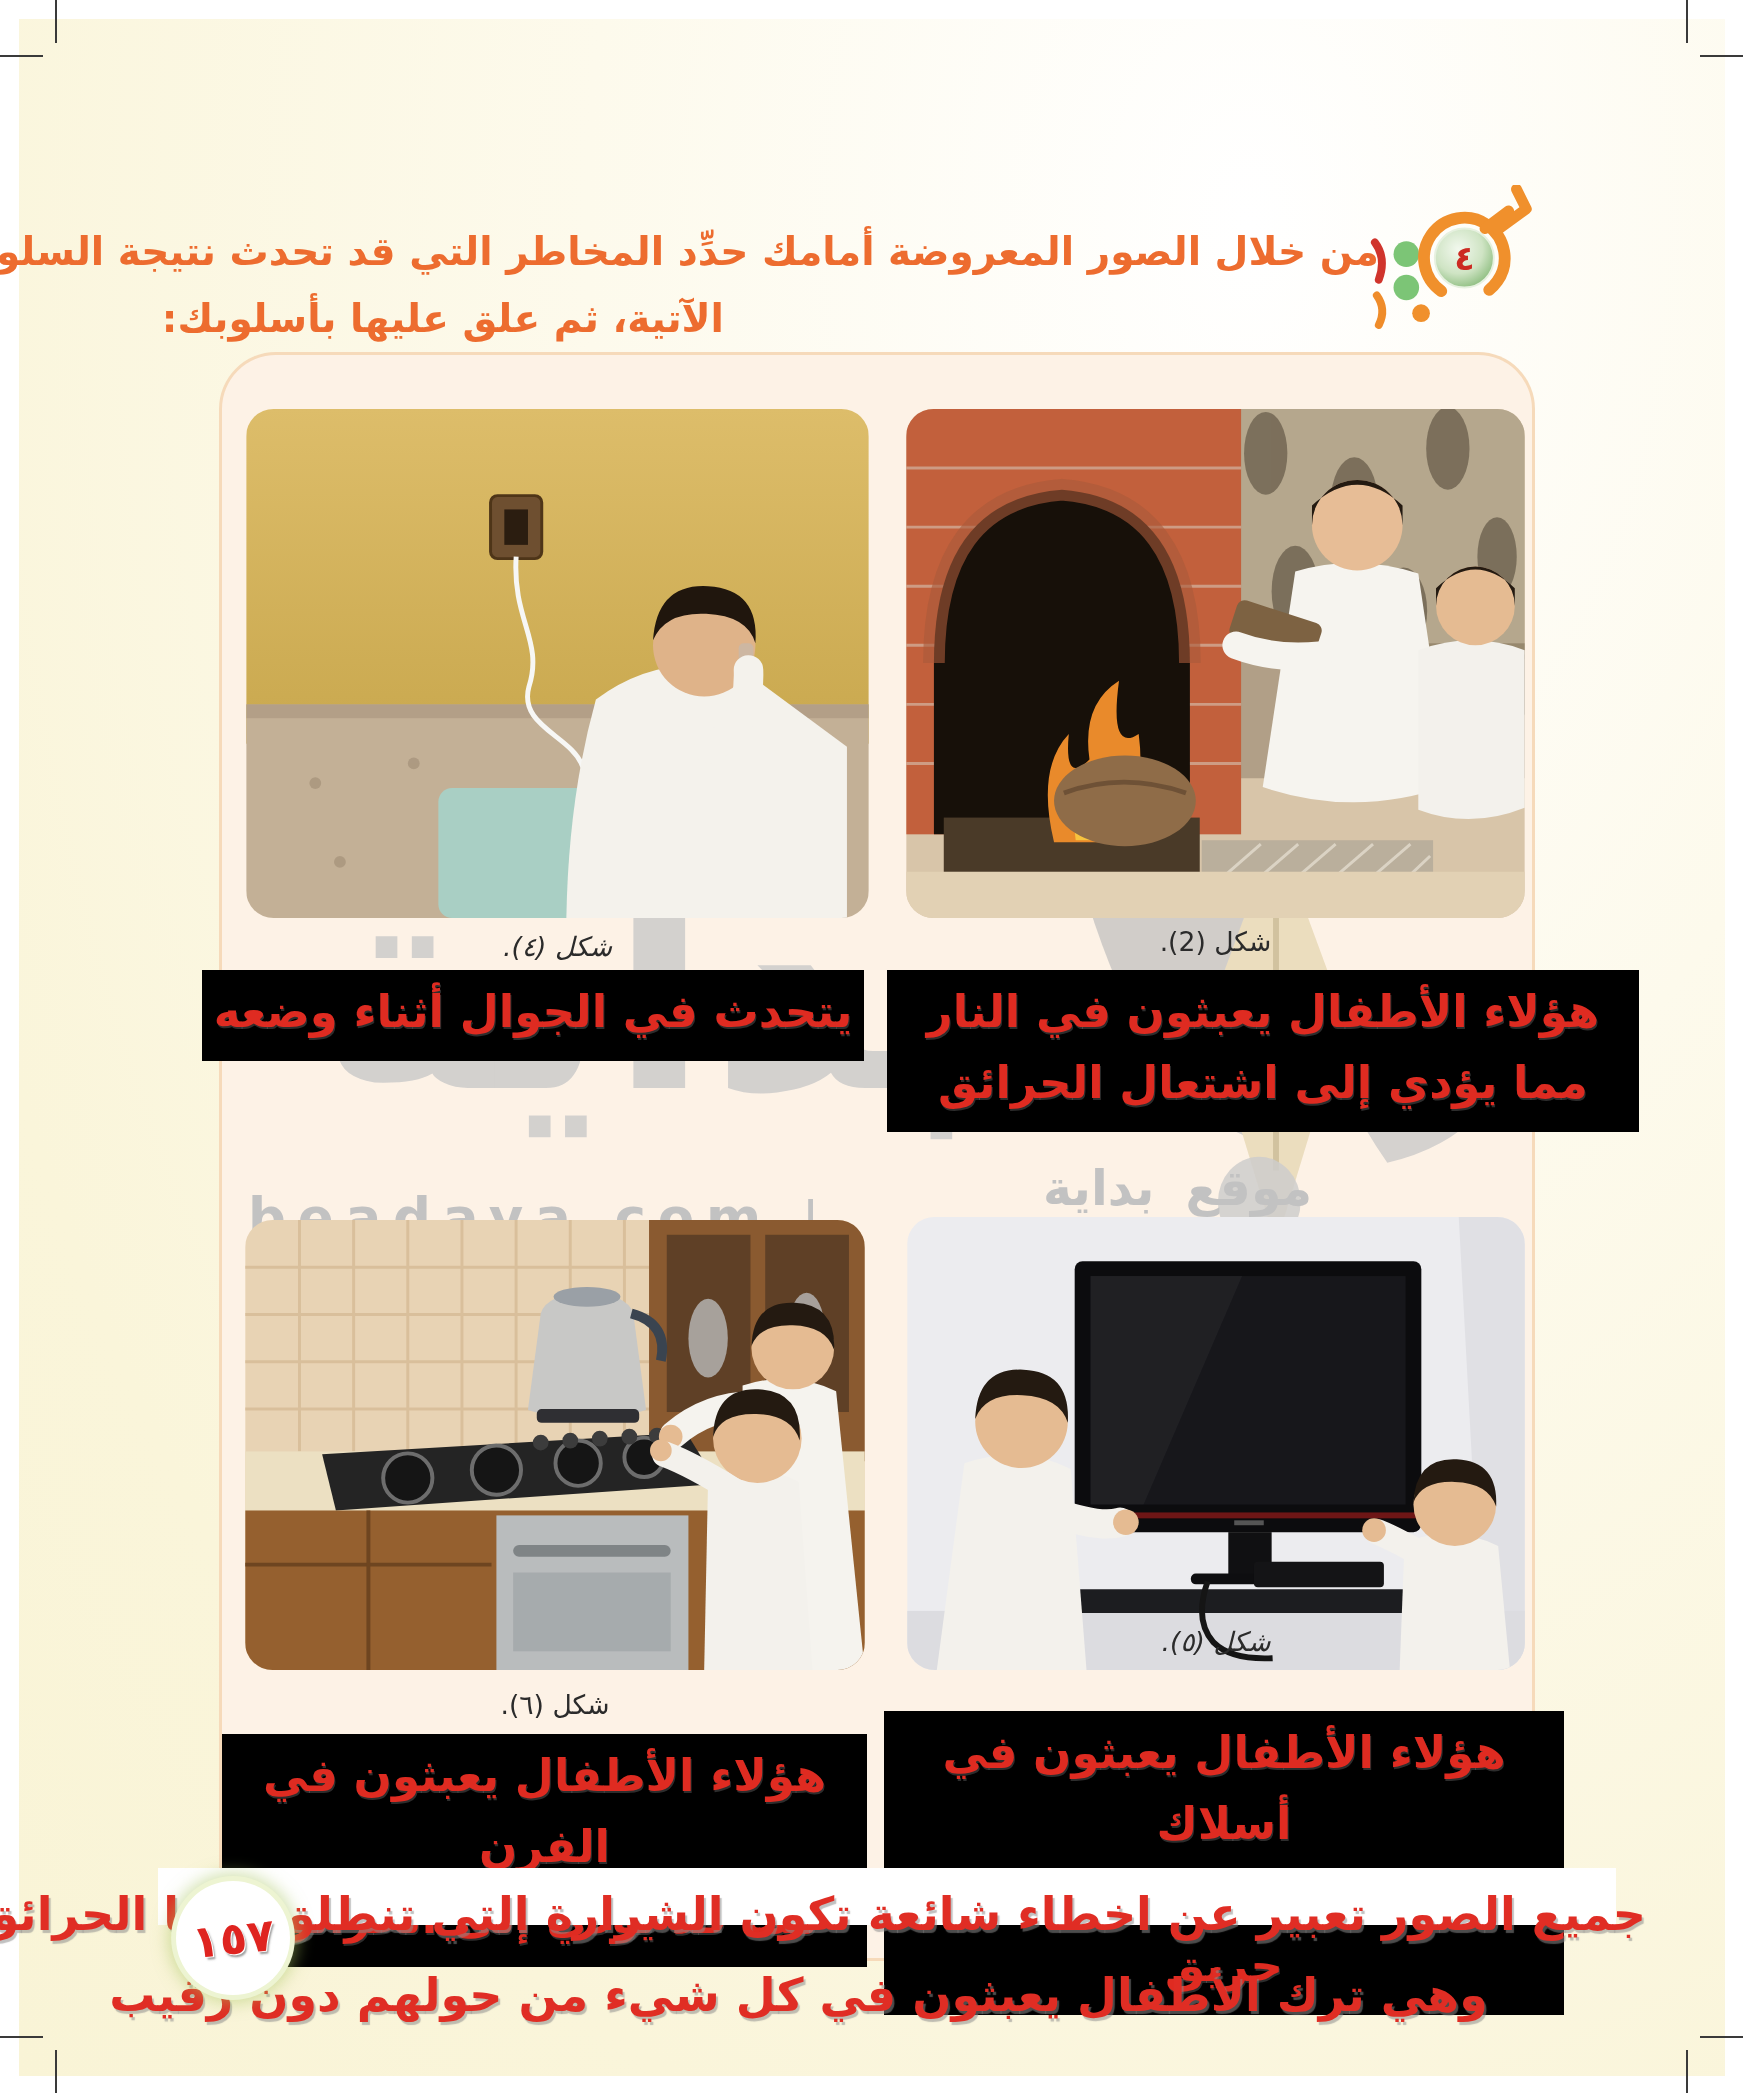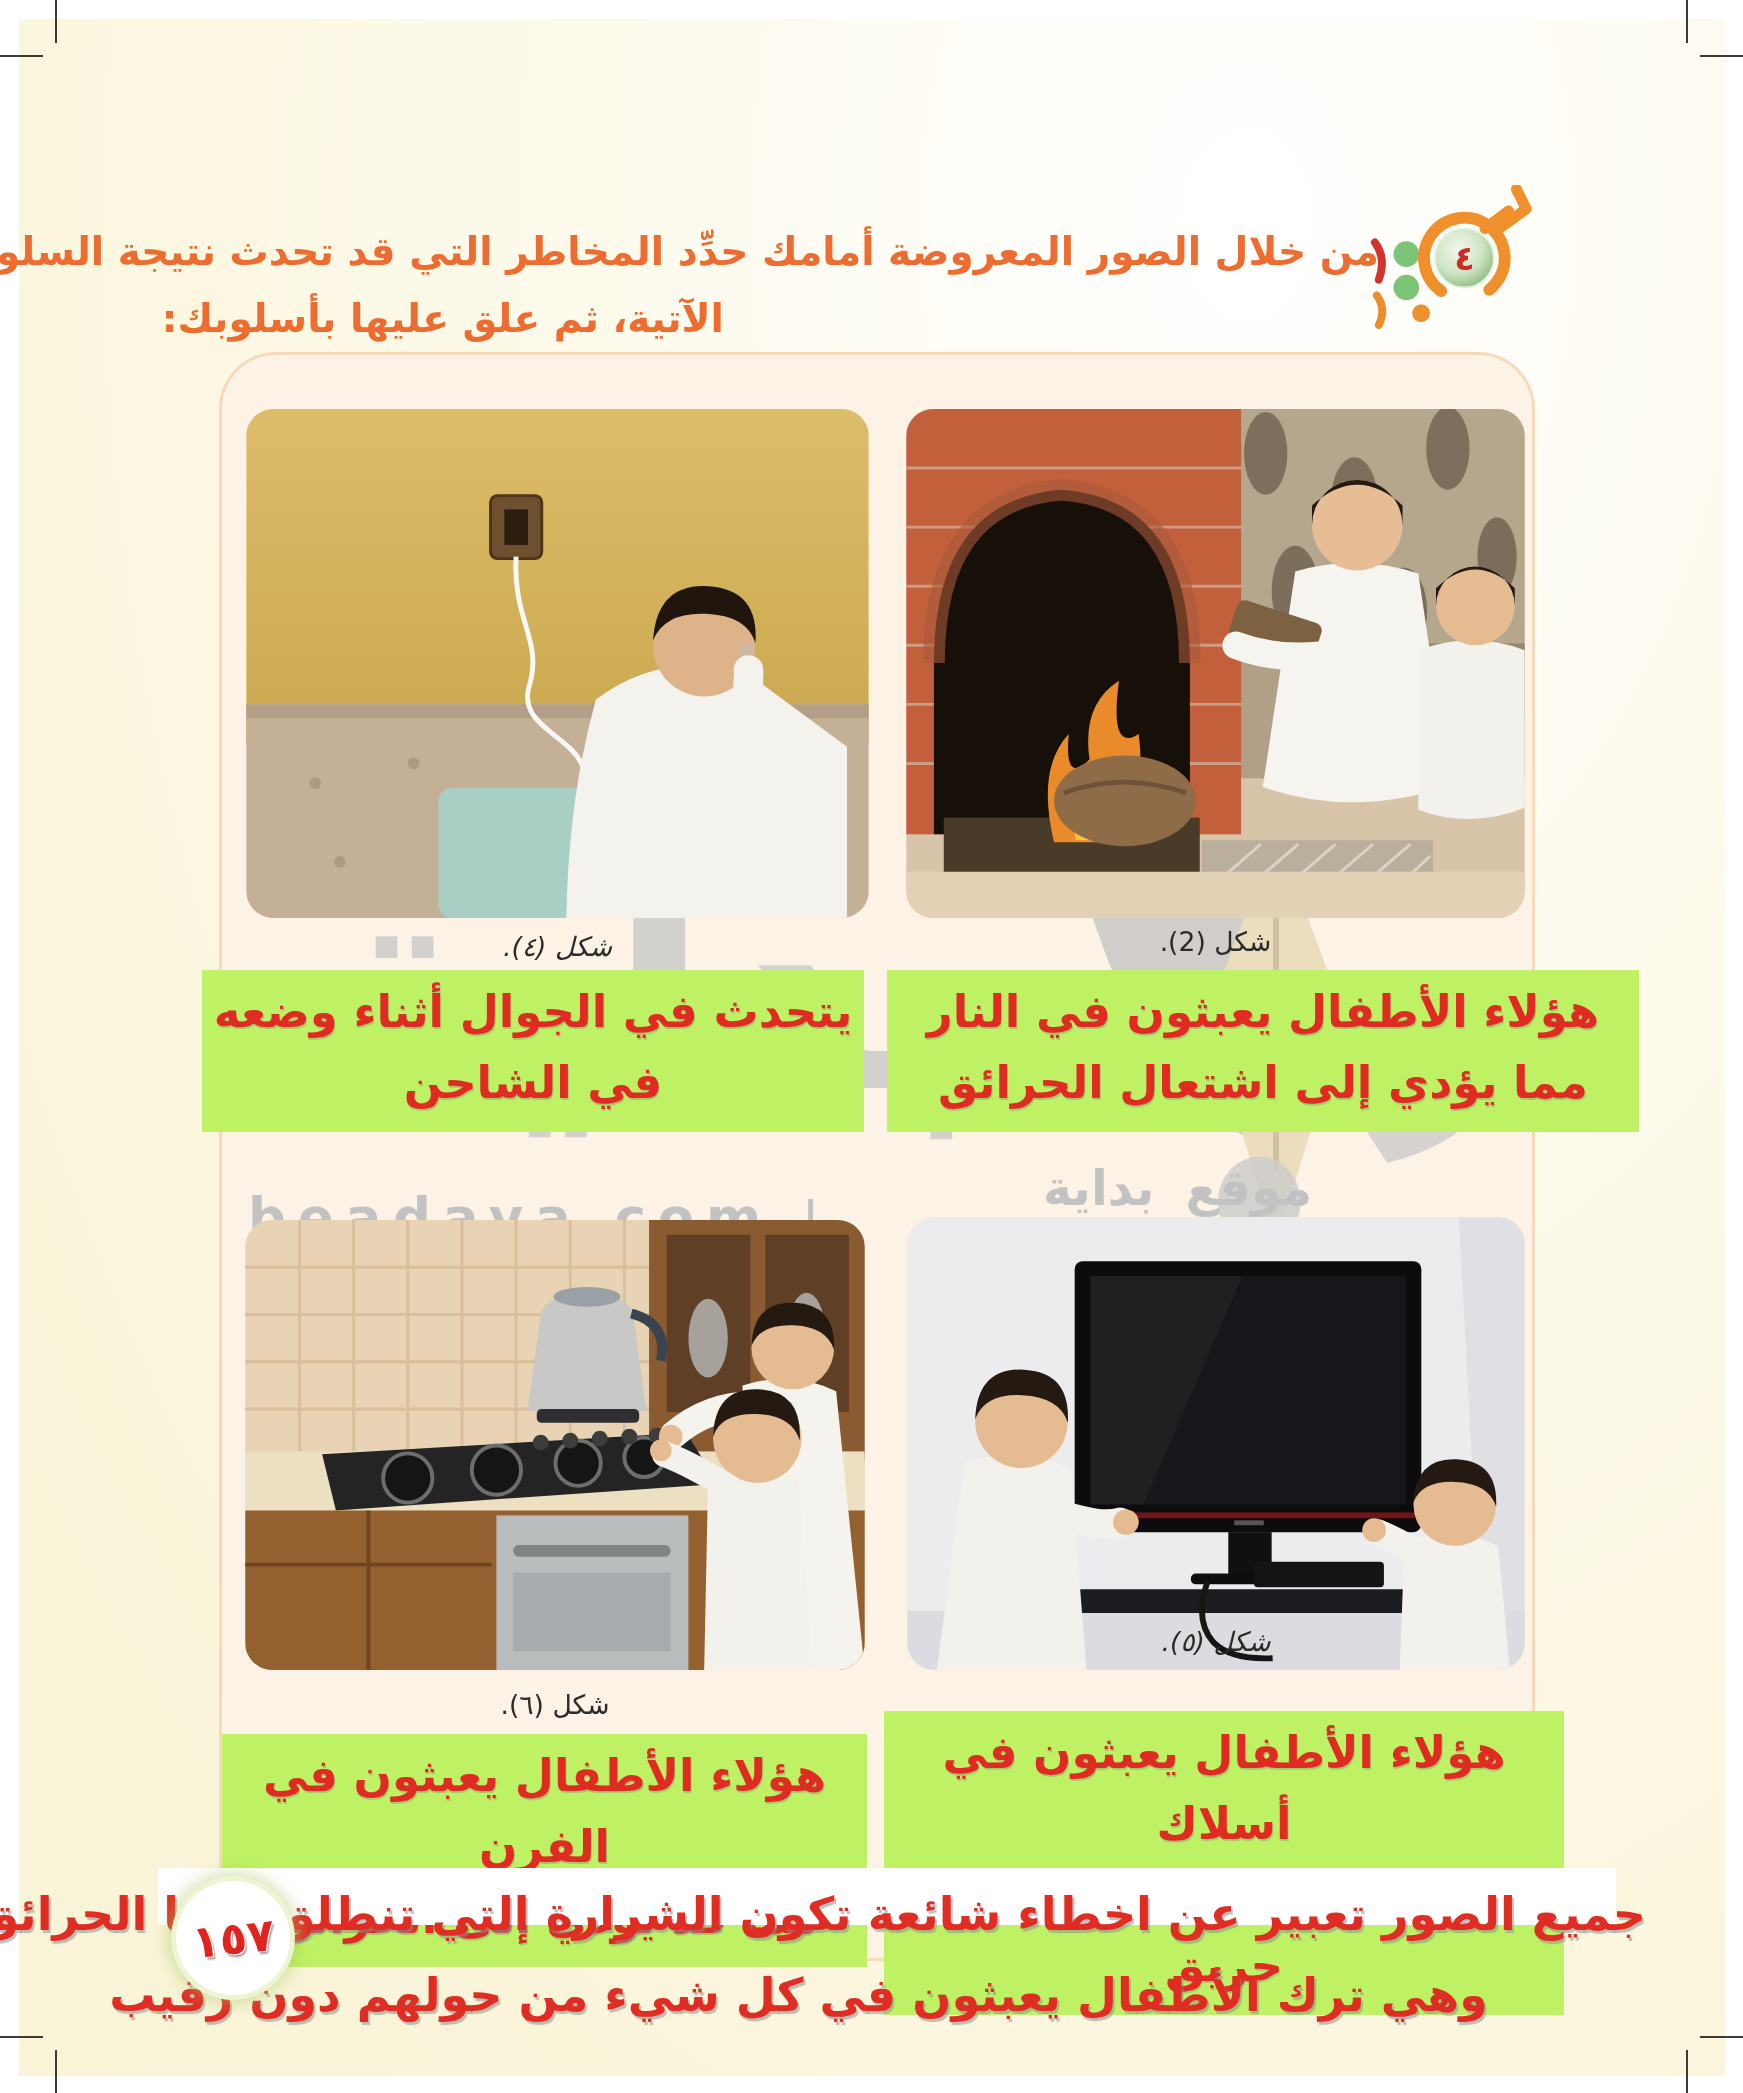--- a/index.html
+++ b/index.html
@@ -27,21 +27,21 @@
            align-items:center;gap:29.6px;color:#c2c2c2;font-weight:bold;z-index:2;pointer-events:none;}
   .wm-latin{font-size:53px;letter-spacing:11.8px;}
   .wm-sep{font-size:43px;}
   .wm-ar{font-size:49px;direction:rtl;word-spacing:13.8px;}
   
   .photo{position:absolute;border-radius:27.6px;overflow:hidden;z-index:3;}
   .photo svg{display:block;}
   
   .fig-label{position:absolute;font-size:26.6px;color:#2b2b2b;text-align:center;direction:rtl;z-index:3;}
   
-  .caption{position:absolute;background:#bef264;color:#df2b21;font-weight:bold;font-size:45px;
+  .caption{position:absolute;background:#000000;color:#df2b21;font-weight:bold;font-size:45px;
            line-height:71px;text-align:center;direction:rtl;z-index:3;
            text-shadow:1px 2px 0 rgba(130,130,130,.35);padding:5.9px 9.9px 13.8px 9.9px;box-sizing:border-box;}
   
   .foot-strip{position:absolute;left:158px;top:1868px;width:1458px;height:57px;background:#ffffff;z-index:4;}
   .foot-line{position:absolute;color:#e02d24;font-weight:bold;font-size:46px;direction:rtl;
              text-align:center;white-space:nowrap;z-index:5;
              text-shadow:2px 3px 1px rgba(140,140,140,.55);}
   
   .page-circle{position:absolute;left:176px;top:1881px;width:114px;height:114px;border-radius:50%;
                background:#ffffff;z-index:6;display:flex;align-items:center;justify-content:center;
@@ -200,21 +200,20 @@
         <circle cx="465" cy="240" r="52" fill="#dfb389"></circle>
         <path d="M413,235 q4,-58 56,-55 q52,3 48,58 q-8,-28 -50,-30 q-42,-2 -54,27 z" fill="#20160d"></path>
         <rect x="500" y="238" width="15" height="38" rx="5" fill="#cdb7a2"></rect>
         <path d="M470,345 q42,-22 40,-80" stroke="#f4f2ec" stroke-width="30" fill="none" stroke-linecap="round"></path>
       </g>
     </svg>
   </div>
   <div class="fig-label" style="left:246px;top:931px;width:623px;font-style:italic;">شكل (٤).</div>
   <div class="caption" style="left:202px;top:970px;width:662px;">
     <div>يتحدث في الجوال أثناء وضعه</div>
-    <div>في الشاحن</div>
   </div>
 
   <div class="photo" style="left:907px;top:1217px;width:618px;height:453px;">
     <svg width="618" height="453" viewBox="0 0 627 460">
       <rect width="627" height="460" fill="#ececef"></rect>
       <polygon points="560,0 627,0 627,460 585,460" fill="#e0e0e4"></polygon>
       <rect y="400" width="627" height="60" fill="#dcdce0"></rect>
       <g>
         <rect x="170" y="45" width="352" height="275" rx="8" fill="#0c0c0e"></rect>
         <rect x="186" y="60" width="320" height="232" fill="#17171b"></rect>

